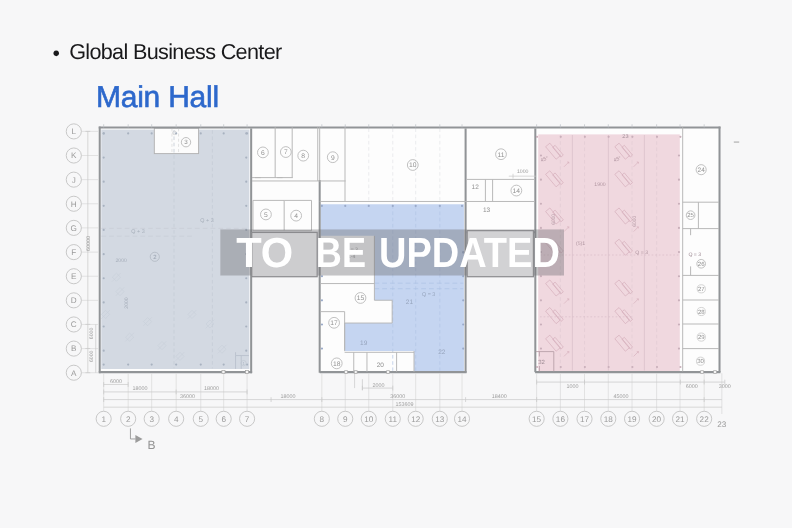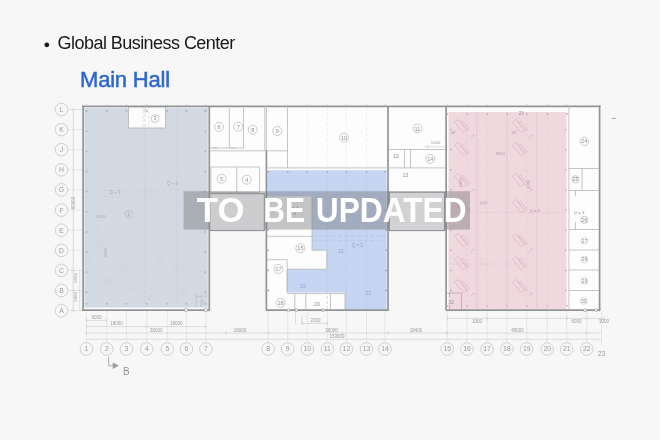--- a/index.html
+++ b/index.html
@@ -1,20 +1,20 @@
 <!DOCTYPE html>
 <html><head>
 <meta charset="utf-8">
 <style>
   html,body{margin:0;padding:0;}
   body{width:660px;height:440px;background:#f7f7f8;font-family:"Liberation Sans",sans-serif;overflow:hidden;}
   .stage{position:relative;width:660px;height:440px;text-align:center;}
   .title{position:absolute;left:43.5px;top:32.6px;font-size:18px;color:#19191b;letter-spacing:-0.55px;}
   .title .b{display:inline-block;transform:translateY(-1.5px);font-size:11px;margin-right:8px;}
-  .hall{position:absolute;left:80px;top:67.2px;font-size:22px;font-weight:normal;-webkit-text-stroke:0.5px #2d68cc;color:#2d68cc;letter-spacing:-0.2px;}
+  .hall{position:absolute;left:80px;top:67.2px;font-size:25px;font-weight:normal;-webkit-text-stroke:0.5px #2d68cc;color:#2d68cc;letter-spacing:-0.2px;}
   svg{position:absolute;left:0;top:0;}
 </style>
 </head>
 <body>
 <div class="stage">
 
   <div class="title"><span class="b">●</span>Global Business Center</div>
 
   <div class="hall">Main Hall</div>
   <svg width="660" height="440" viewBox="0 0 660 440">

